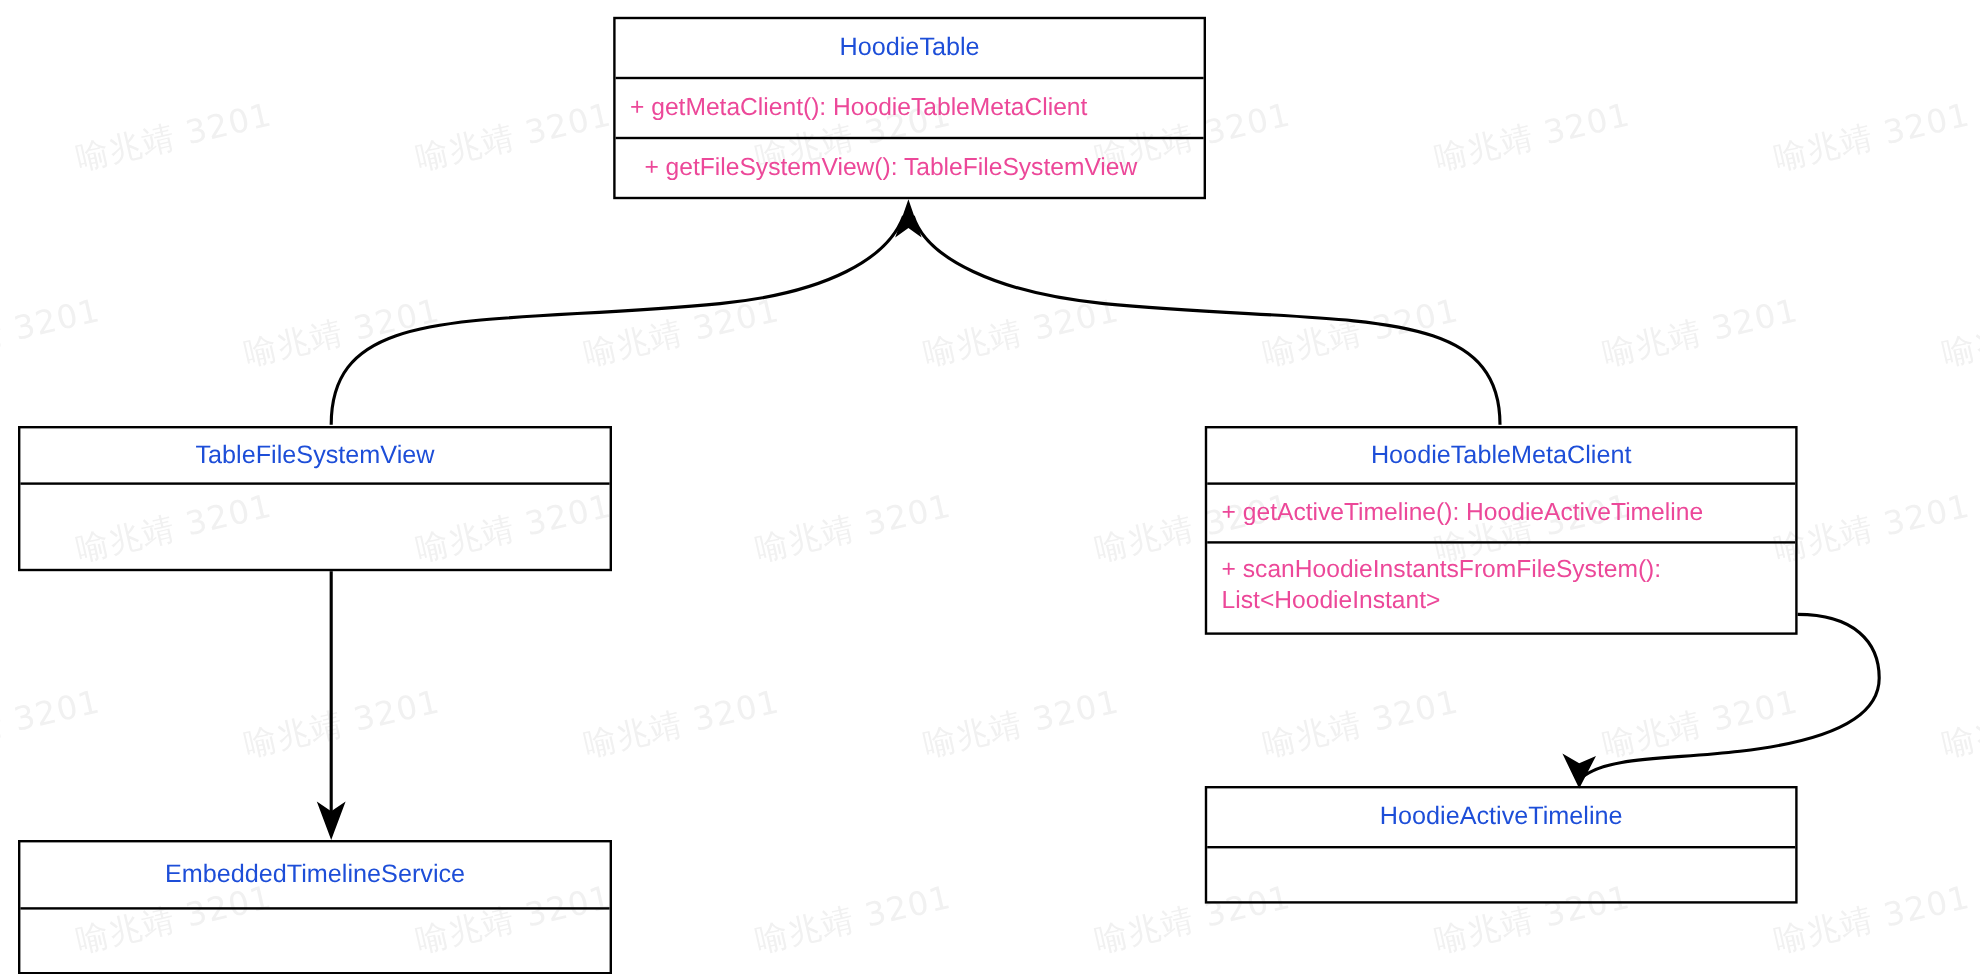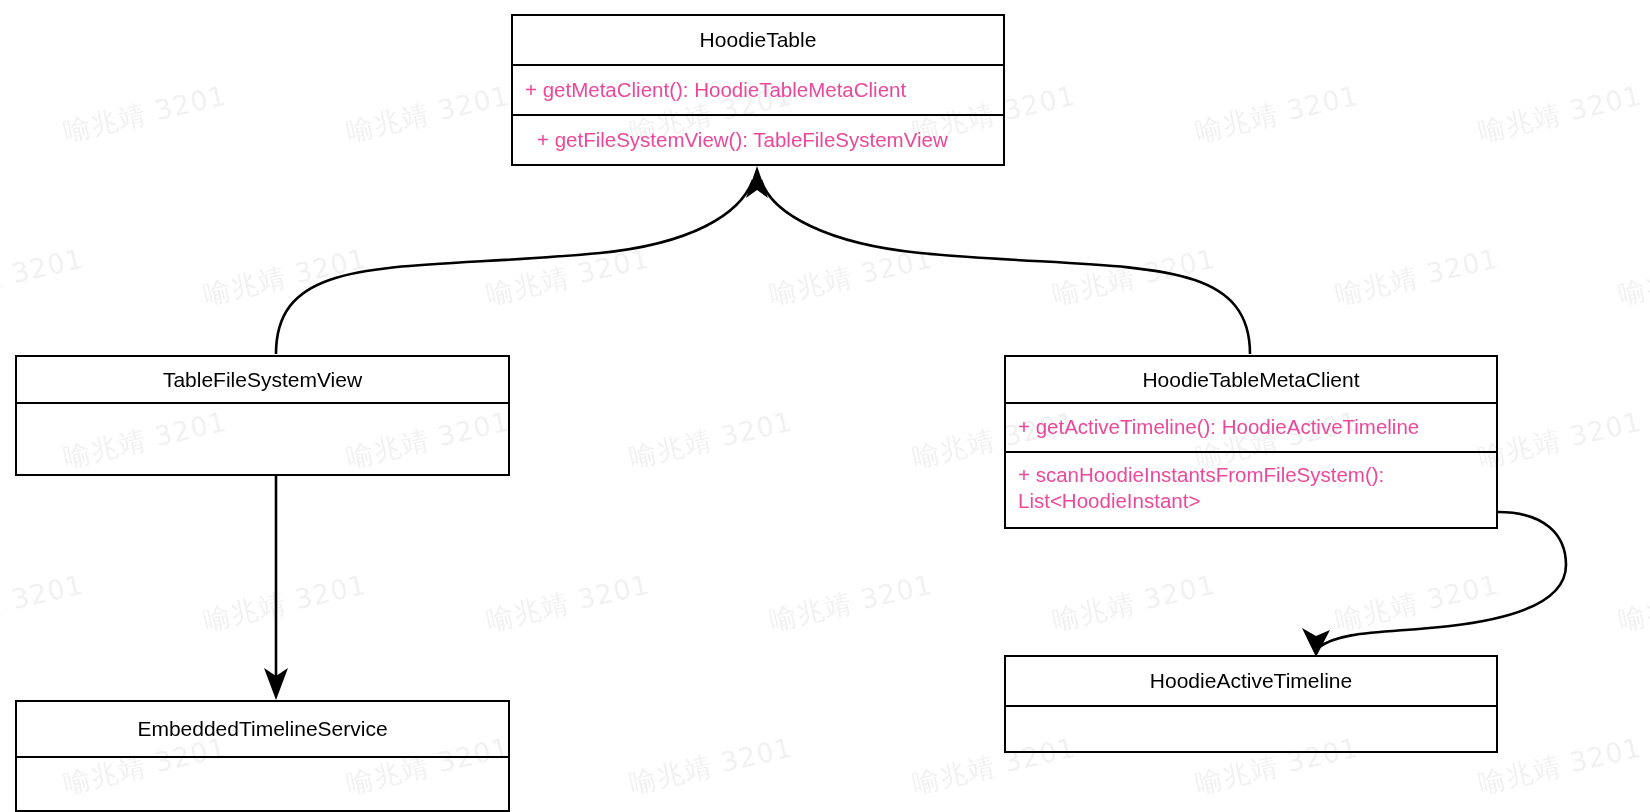--- a/index.html
+++ b/index.html
@@ -44,21 +44,21 @@
     border: 2px solid #000000;
     box-sizing: border-box;
     z-index: 3;
   }
   .uml-title {
     box-sizing: border-box;
     display: flex;
     align-items: center;
     justify-content: center;
     font-size: 21px;
-    color: #000000;
+    color: #1d4ed8;
     border-bottom: 2px solid #000000;
     padding: 0 8px;
     text-align: center;
   }
   .uml-compartment {
     box-sizing: border-box;
     display: flex;
     align-items: center;
     font-size: 20.5px;
     color: #ec4899;

